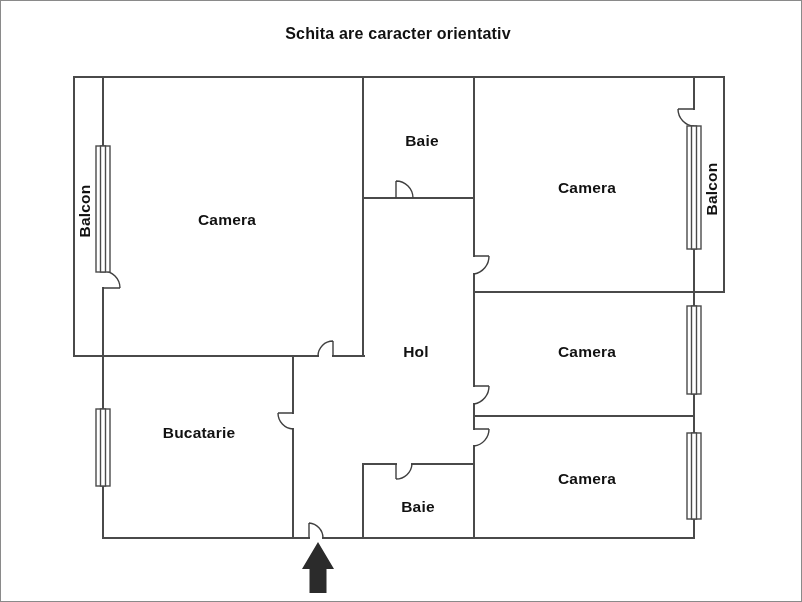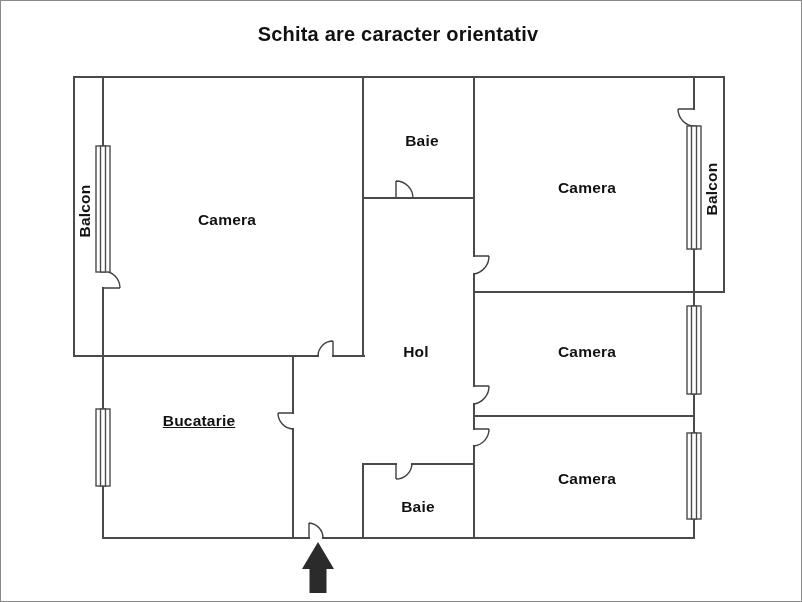--- a/index.html
+++ b/index.html
@@ -21,21 +21,21 @@
     overflow:hidden;
   }
   .plan-svg{position:absolute;left:0;top:0;width:802px;height:602px;}
   .wall{stroke:var(--wall);stroke-width:2;fill:none;stroke-linecap:square;}
   .door{stroke:var(--door);stroke-width:1.4;fill:none;}
   .window{stroke:var(--wall);stroke-width:1.4;fill:#ffffff;}
   .arrow{fill:var(--arrow);stroke:none;}
   .title{
     position:absolute;left:397px;top:33px;
     transform:translate(-50%,-50%);
-    font-size:20px;font-weight:600;color:var(--text);
+    font-size:16px;font-weight:600;color:var(--text);
     white-space:nowrap;letter-spacing:0.2px;
   }
   .room-label{
     position:absolute;transform:translate(-50%,-50%);
     font-size:15.5px;font-weight:600;color:var(--text);
     white-space:nowrap;letter-spacing:0.2px;
   }
   .room-label.rot{transform:translate(-50%,-50%) rotate(-90deg);}
 </style>
 </head>
@@ -116,17 +116,17 @@
     <polygon class="arrow" points="317,541 333,568 325.5,568 325.5,592 308.5,592 308.5,568 301,568"></polygon>
   </svg>
 
   <div class="room-label rot" style="left:84px;top:210px;">Balcon</div>
   <div class="room-label" style="left:226px;top:219px;">Camera</div>
   <div class="room-label" style="left:421px;top:140px;">Baie</div>
   <div class="room-label" style="left:586px;top:187px;">Camera</div>
   <div class="room-label rot" style="left:711px;top:188px;">Balcon</div>
   <div class="room-label" style="left:415px;top:351px;">Hol</div>
   <div class="room-label" style="left:586px;top:351px;">Camera</div>
-  <div class="room-label" style="left:198px;top:420px;text-decoration:underline;">Bucatarie</div>
+  <div class="room-label" style="left:198px;top:432px;">Bucatarie</div>
   <div class="room-label" style="left:417px;top:506px;">Baie</div>
   <div class="room-label" style="left:586px;top:478px;">Camera</div>
 
 </div>
 
 </body></html>

